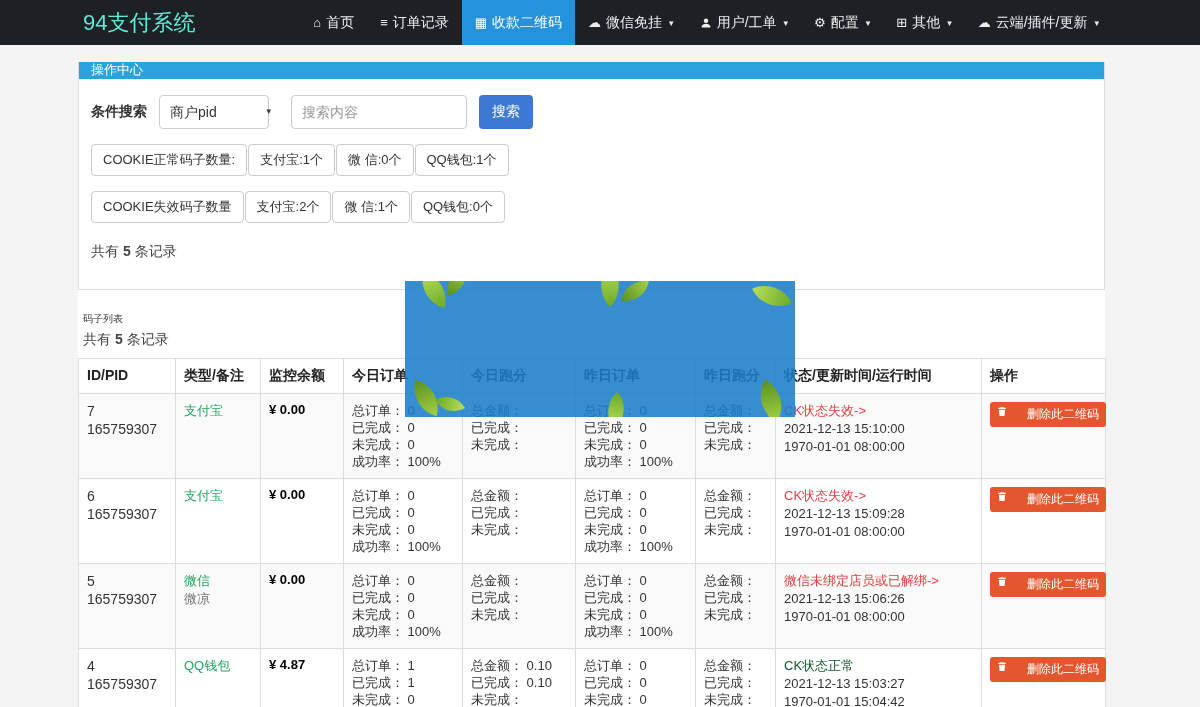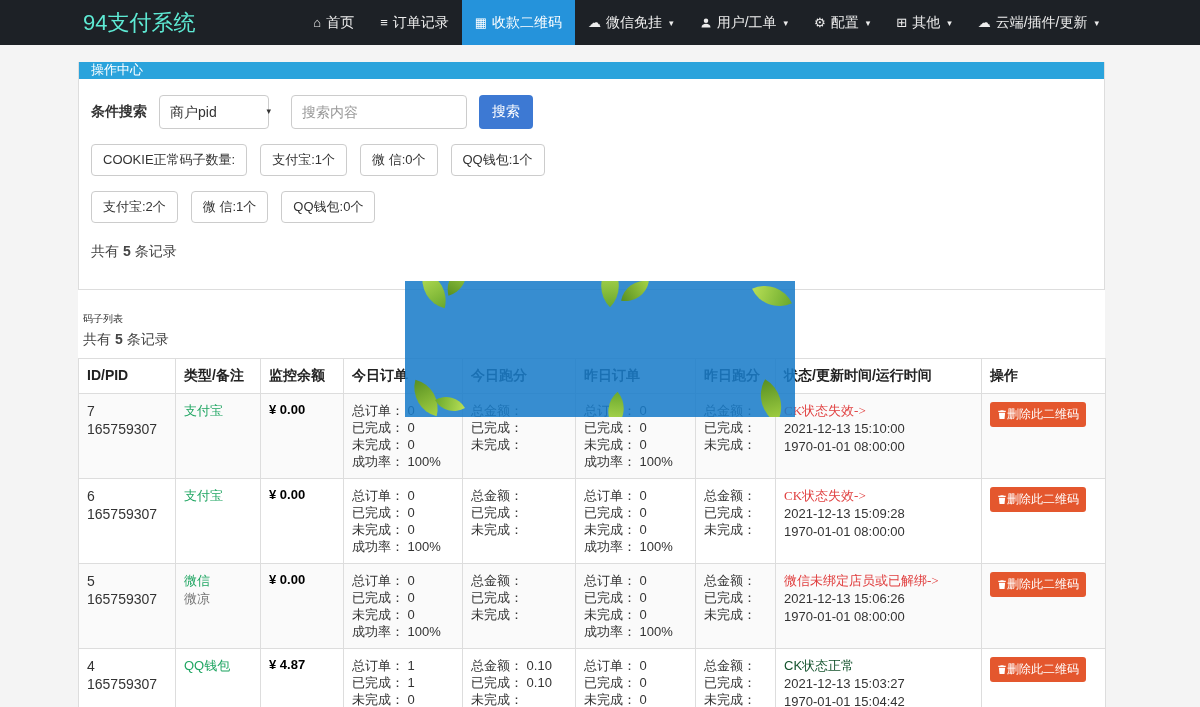--- a/index.html
+++ b/index.html
@@ -30,45 +30,45 @@
   .select-wrap select {
     width: 110px; height: 34px; border: 1px solid #ccc; border-radius: 4px;
     padding: 0 22px 0 10px; font-size: 14px; background: #fff; color: #333;
     appearance: none; -webkit-appearance: none; cursor: pointer;
     font-family: "Liberation Sans", "DejaVu Sans", sans-serif;
   }
   .select-caret { position: absolute; right: 8px; top: 11px; font-size: 9px; color: #333; pointer-events: none; }
   .search-input { width: 176px; height: 34px; border: 1px solid #ccc; border-radius: 4px; padding: 0 10px; font-size: 14px; font-family: inherit; }
   .search-input::placeholder { color: #999; }
   .btn-search { height: 34px; padding: 0 13px; background: #3d79d3; color: #fff; border: none; border-radius: 4px; font-size: 14px; cursor: pointer; font-family: inherit; }
-  .stat-row { margin-top: 15px; display: flex; gap: 13px; }
+  .stat-row { margin-top: 15px; display: flex; gap: 1px; }
   .stat-badge { border: 1px solid #ccc; border-radius: 4px; padding: 6px 11px; font-size: 13px; color: #333; background: #fff; cursor: pointer; font-family: inherit; }
   .record-count { margin-top: 20px; color: #444; }
   .record-count span, .record-count b { margin-right: 4px; }
   
   .list-title { margin: 22px 0 0 5px; font-size: 10px; color: #333; }
   .list-count { margin: 5px 0 9px 5px; font-size: 14px; color: #444; }
   .list-count span, .list-count b { margin-right: 4px; }
   
   table { width: 100%; border-collapse: collapse; table-layout: fixed; }
   th, td { border: 1px solid #ddd; padding: 8px; text-align: left; vertical-align: top; }
   th { font-size: 14px; font-weight: bold; color: #222; }
   td { font-size: 13px; }
   tbody tr:nth-child(odd) { background: #fafafa; }
   .cell-id div { line-height: 18px; font-size: 14px; }
   .cell-type .type { color: #21a663; line-height: 18px; }
   .cell-type .note { color: #777; line-height: 18px; }
   .cell-balance { font-weight: bold; color: #000000; font-size: 13px; }
   .stats div { line-height: 17px; white-space: nowrap; }
   .cell-status div { line-height: 18px; white-space: nowrap; }
-  .status.danger { color: #e03e3e; font-family: Liberation Serif, serif; }
+  .status.danger { color: #e03e3e; }
   .status.success { color: #14532d; }
   .btn-delete {
     background: #e4572e; color: #fff; border: none; border-radius: 3px;
-    padding: 4px 7px; font-size: 12px; display: inline-flex; align-items: center; gap: 0;
+    padding: 4px 7px; font-size: 12px; display: inline-flex; align-items: flex-start; gap: 20px;
     cursor: pointer; font-family: inherit; white-space: nowrap;
   }
   .btn-delete svg { display: block; }
   
   .leaf-overlay {
     position: absolute; left: 405px; top: 281px; width: 390px; height: 136px;
     background: rgba(25, 124, 201, 0.87); overflow: hidden; z-index: 10;
   }
   .leaf { position: absolute; background: linear-gradient(135deg, #b9e056, #69a82c); border-radius: 0 100% 0 100%; }
   .leaf-b { background: linear-gradient(135deg, #a5d344, #578f22); }
@@ -145,20 +145,21 @@
       </div>
 
       <div class="stat-row">
         <button class="stat-badge">COOKIE正常码子数量:</button>
         <button class="stat-badge">支付宝:1个</button>
         <button class="stat-badge">微 信:0个</button>
         <button class="stat-badge">QQ钱包:1个</button>
       </div>
 
       <div class="stat-row">
+        <button class="stat-badge">COOKIE失效码子数量</button>
         <button class="stat-badge">支付宝:2个</button>
         <button class="stat-badge">微 信:1个</button>
         <button class="stat-badge">QQ钱包:0个</button>
       </div>
 
       <div class="record-count">
         <span>共有</span><b>5</b><span>条记录</span>
       </div>
     </div>
   </div>

